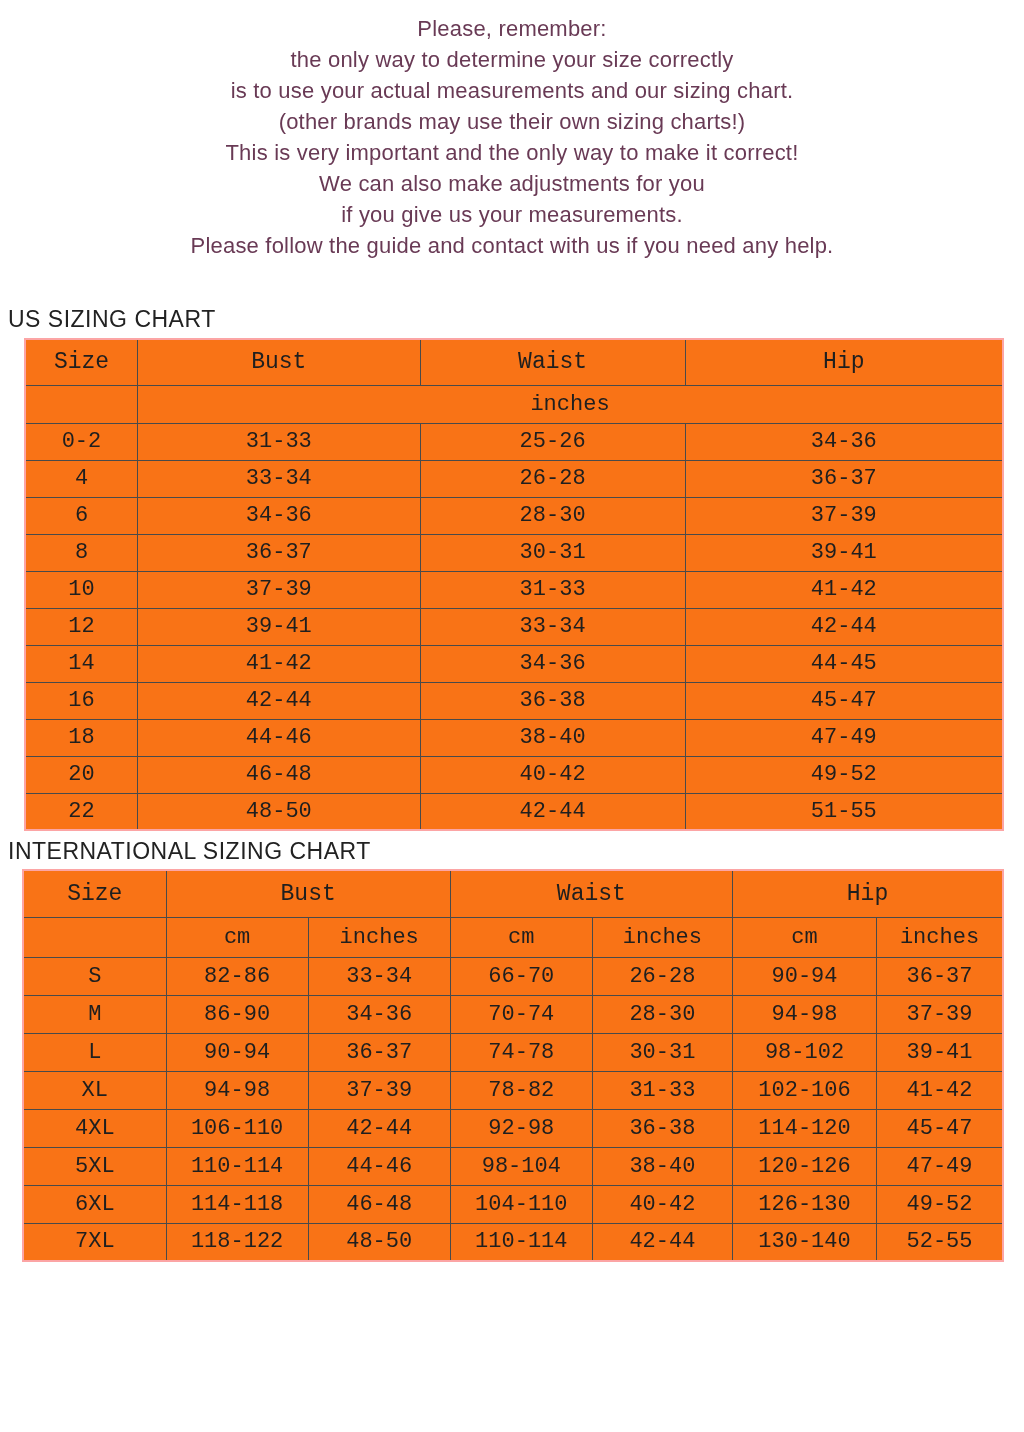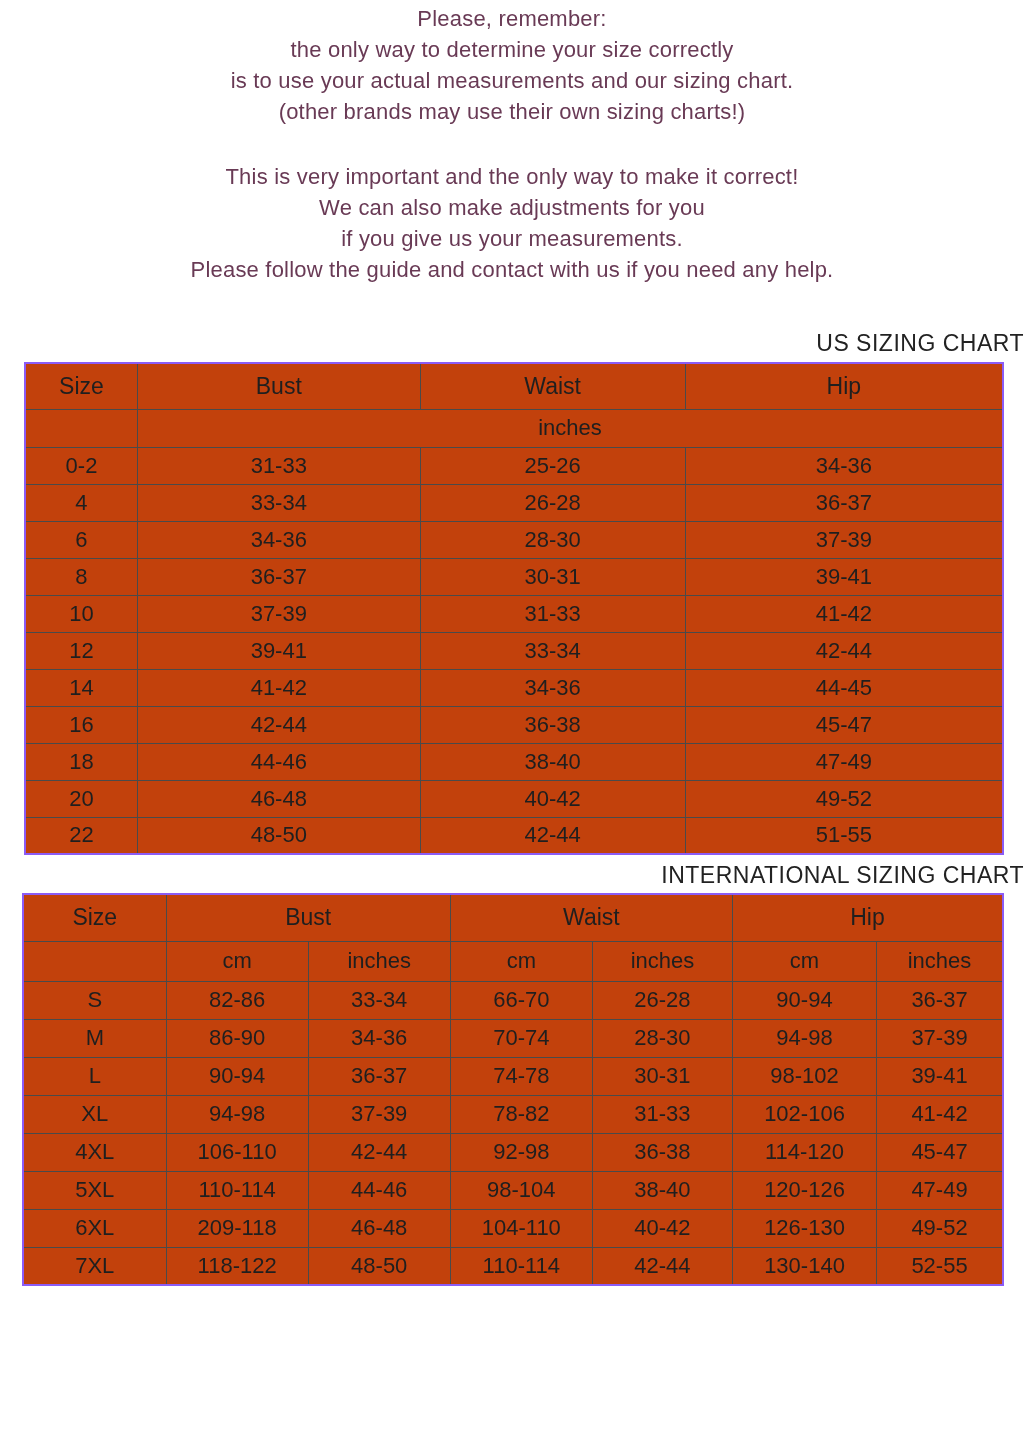--- a/index.html
+++ b/index.html
@@ -14,41 +14,42 @@
   }
   
   .intro {
     text-align: center;
     color: #693a55;
     font-size: 22px;
     line-height: 31px;
     font-weight: 400;
     letter-spacing: 0.2px;
   }
-  .intro.first  { padding-top: 3px; }
-  .intro.second { margin-top: 34px; }
+  .intro.first  { padding-top: 13px; }
+  .intro.second { }
 
   
   .chart-title {
-    text-align: right;
+    text-align: left;
     font-size: 23px;
     line-height: 24px;
     color: #222222;
     letter-spacing: 0.5px;
     padding-left: 8px;
   }
   .chart-title.us   { margin-top: 46px; }
   .chart-title.intl { margin-top: 8px; }
 
   
   table.sizing {
     border-collapse: collapse;
     table-layout: fixed;
-    border: 2px solid #8b5cf6;
-    background: #c2410c;
+    border: 2px solid #fca5a5;
+    background: #f97316;
+    font-family: Liberation Mono, monospace;
   }
   table.sizing th, table.sizing td {
     border: 1px solid #4a4a4a;
     text-align: center;
     vertical-align: middle;
     font-weight: 400;
     color: #1f1f1f;
     padding: 0;
     overflow: hidden;
     white-space: nowrap;
@@ -261,21 +262,21 @@
           <td>5XL</td>
           <td>110-114</td>
           <td>44-46</td>
           <td>98-104</td>
           <td>38-40</td>
           <td>120-126</td>
           <td>47-49</td>
         </tr>
         <tr>
           <td>6XL</td>
-          <td>209-118</td>
+          <td>114-118</td>
           <td>46-48</td>
           <td>104-110</td>
           <td>40-42</td>
           <td>126-130</td>
           <td>49-52</td>
         </tr>
         <tr>
           <td>7XL</td>
           <td>118-122</td>
           <td>48-50</td>

